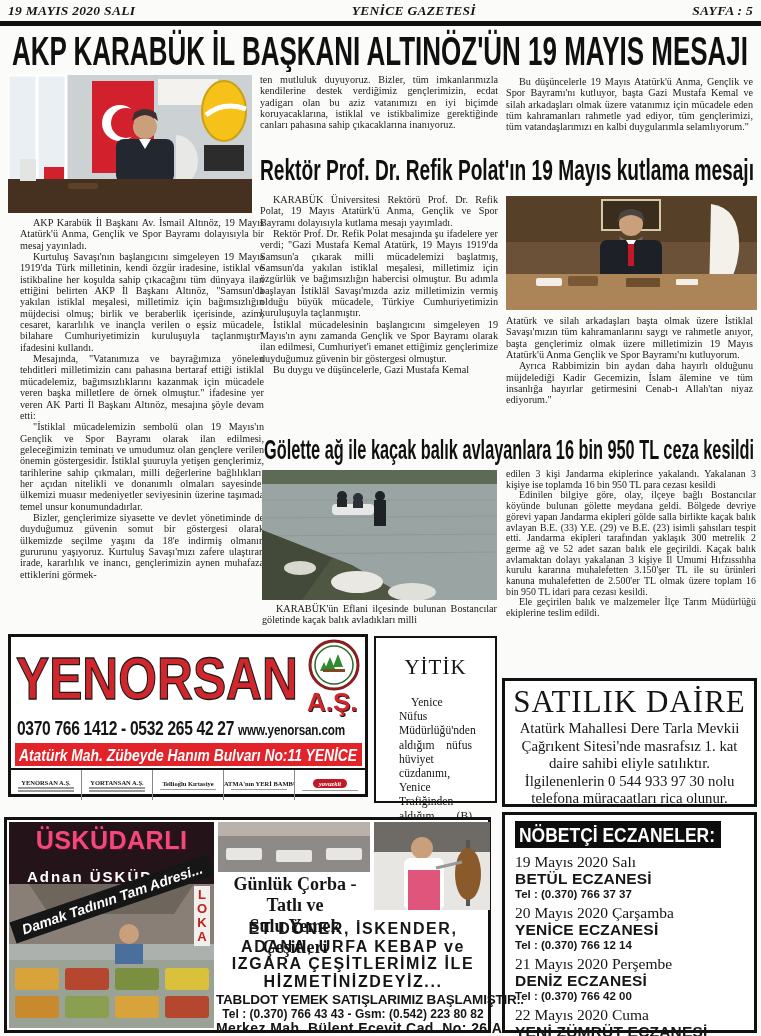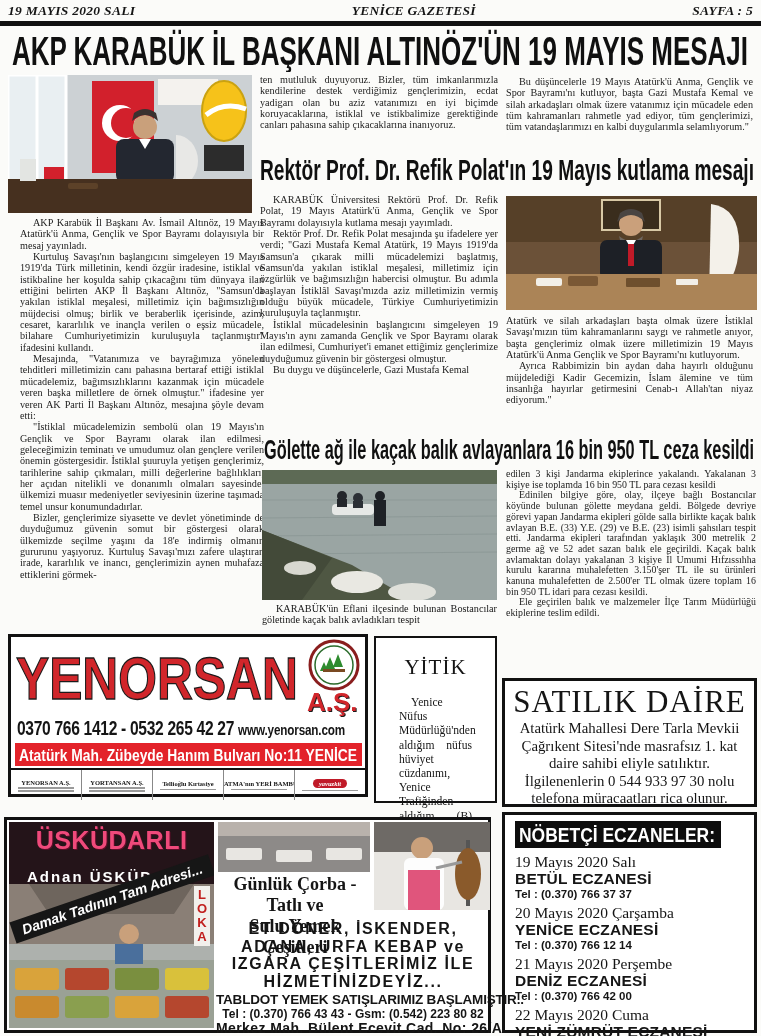--- a/index.html
+++ b/index.html
@@ -177,21 +177,21 @@
     <circle cx="80" cy="26" r="5" fill="#23262b"></circle>
       <rect x="75" y="29" width="10" height="8" fill="#23262b"></rect>
     <circle cx="96" cy="28" r="5" fill="#2c3036"></circle>
       <rect x="91" y="31" width="10" height="7" fill="#2c3036"></rect>
     <rect x="112" y="30" width="12" height="26" fill="#1e2126"></rect>
       <circle cx="118" cy="26" r="5" fill="#1e2126"></circle>
   </svg>
 </div>
 
 <div class="abs caption" style="top:603px;left:262px;width:235px;">
-  <p>KARABÜK'ün Eflani ilçesinde bulunan Bostancılar göletinde kaçak balık avladıkları tespit</p>
+  <p>KARABÜK'ün Eflani ilçesinde bulunan Bostancılar göletinde kaçak balık avladıkları milli</p>
 </div>
 
 <div class="abs bodytxt tight" style="top:469px;left:506px;width:250px;height:206px;">
   <p class="cont">edilen 3 kişi Jandarma ekiplerince  yakalandı. Yakalanan 3 kişiye ise toplamda 16 bin 950 TL para cezası kesildi</p>
   <p>Edinilen bilgiye göre, olay, ilçeye bağlı Bostancılar köyünde bulunan gölette meydana geldi. Bölgede devriye görevi yapan Jandarma ekipleri gölde salla birlikte kaçak balık avlayan B.E. (33) Y.E. (29) ve B.E. (23) isimli şahsıları tespit etti. Jandarma ekipleri tarafından yaklaşık 300 metrelik 2 germe ağ ve 52 adet sazan balık ele geçirildi. Kaçak balık avlamaktan dolayı yakalanan 3 kişiye İl Umumi Hıfzıssıhha kurulu kararına muhalefetten 3.150'şer TL ile su ürünleri kanuna muhalefetten de 2.500'er TL olmak üzere toplam 16 bin 950 TL idari para cezası kesildi.</p>
   <p>Ele geçirilen balık ve malzemeler İlçe Tarım Müdürlüğü ekiplerine teslim edildi.</p>
 </div>
 
 <div class="abs blackbox" style="top:634px;left:8px;width:360px;height:163px;">
   <div style="position:relative;height:100%;">
@@ -204,21 +204,21 @@
       <path d="M22 30 l5 -12 l5 12 z M30 28 l5 -13 l5 13 z M17 32 l4 -9 l4 9 z" fill="#2e8b2e"></path>
       <rect x="20" y="30" width="22" height="3" fill="#7a4a22"></rect>
     </svg>
     <div class="abs" style="top:50px;left:296px;font:bold 26px 'Liberation Sans',sans-serif;color:#d1262b;text-shadow:1px 1px 0 #1b1b1b;">A.Ş.</div>
     <div class="abs" style="top:80px;left:6px;display:flex;align-items:baseline;width:430px;">
       <span class="yen-phone">
         <span>0370 766 1412 - 0532 265 42 27</span>
         <span class="yen-web">www.yenorsan.com</span>
       </span>
     </div>
-    <div class="abs redbar" style="top:106px;left:4px;width:347px;">
+    <div class="abs redbar" style="top:106px;left:4px;width:347px;font-style:italic;">
       <svg width="344" height="20">
         <text x="2" y="16" font-family="Liberation Sans,sans-serif" font-weight="bold" font-size="17" fill="#ffffff" textLength="338" lengthAdjust="spacingAndGlyphs">Atatürk Mah. Zübeyde Hanım Bulvarı No:11 YENİCE</text>
       </svg>
     </div>
     <div class="abs partners" style="top:129px;left:0;width:354px;">
       <div class="pcell">
         <span class="pname">YENORSAN A.Ş.</span>
           <div class="hair"></div>
           <div class="hair"></div>
       </div>

